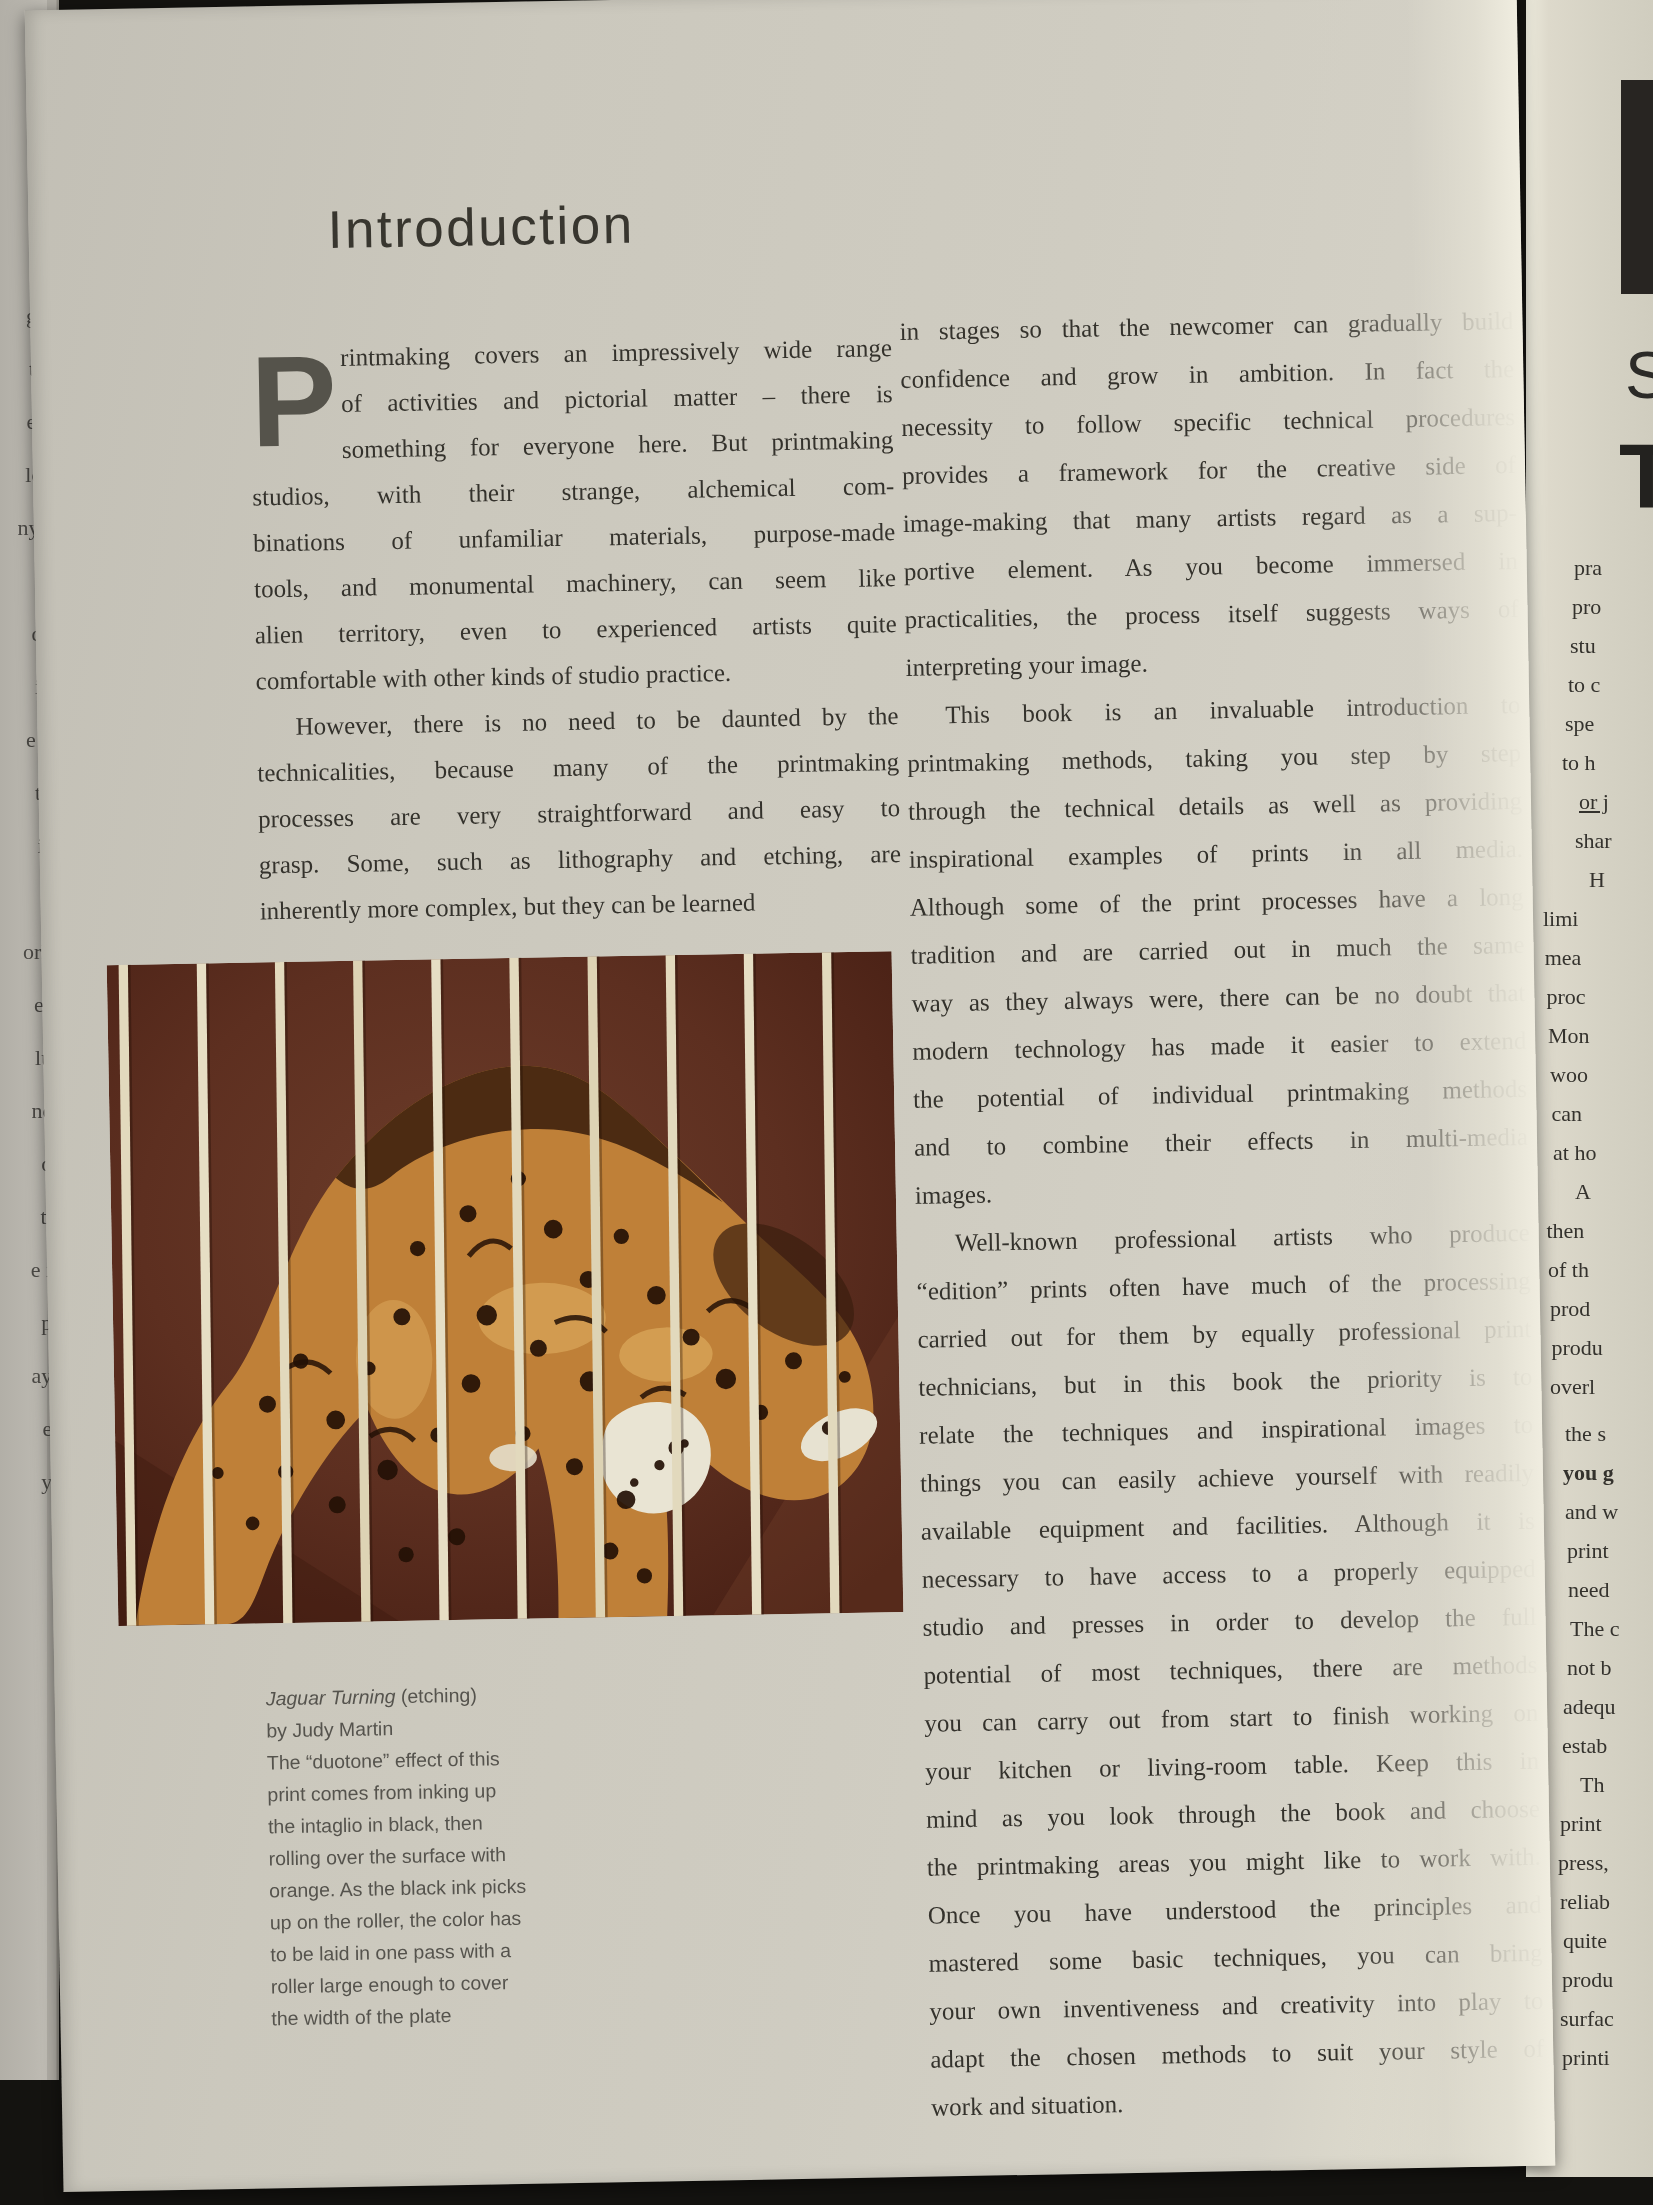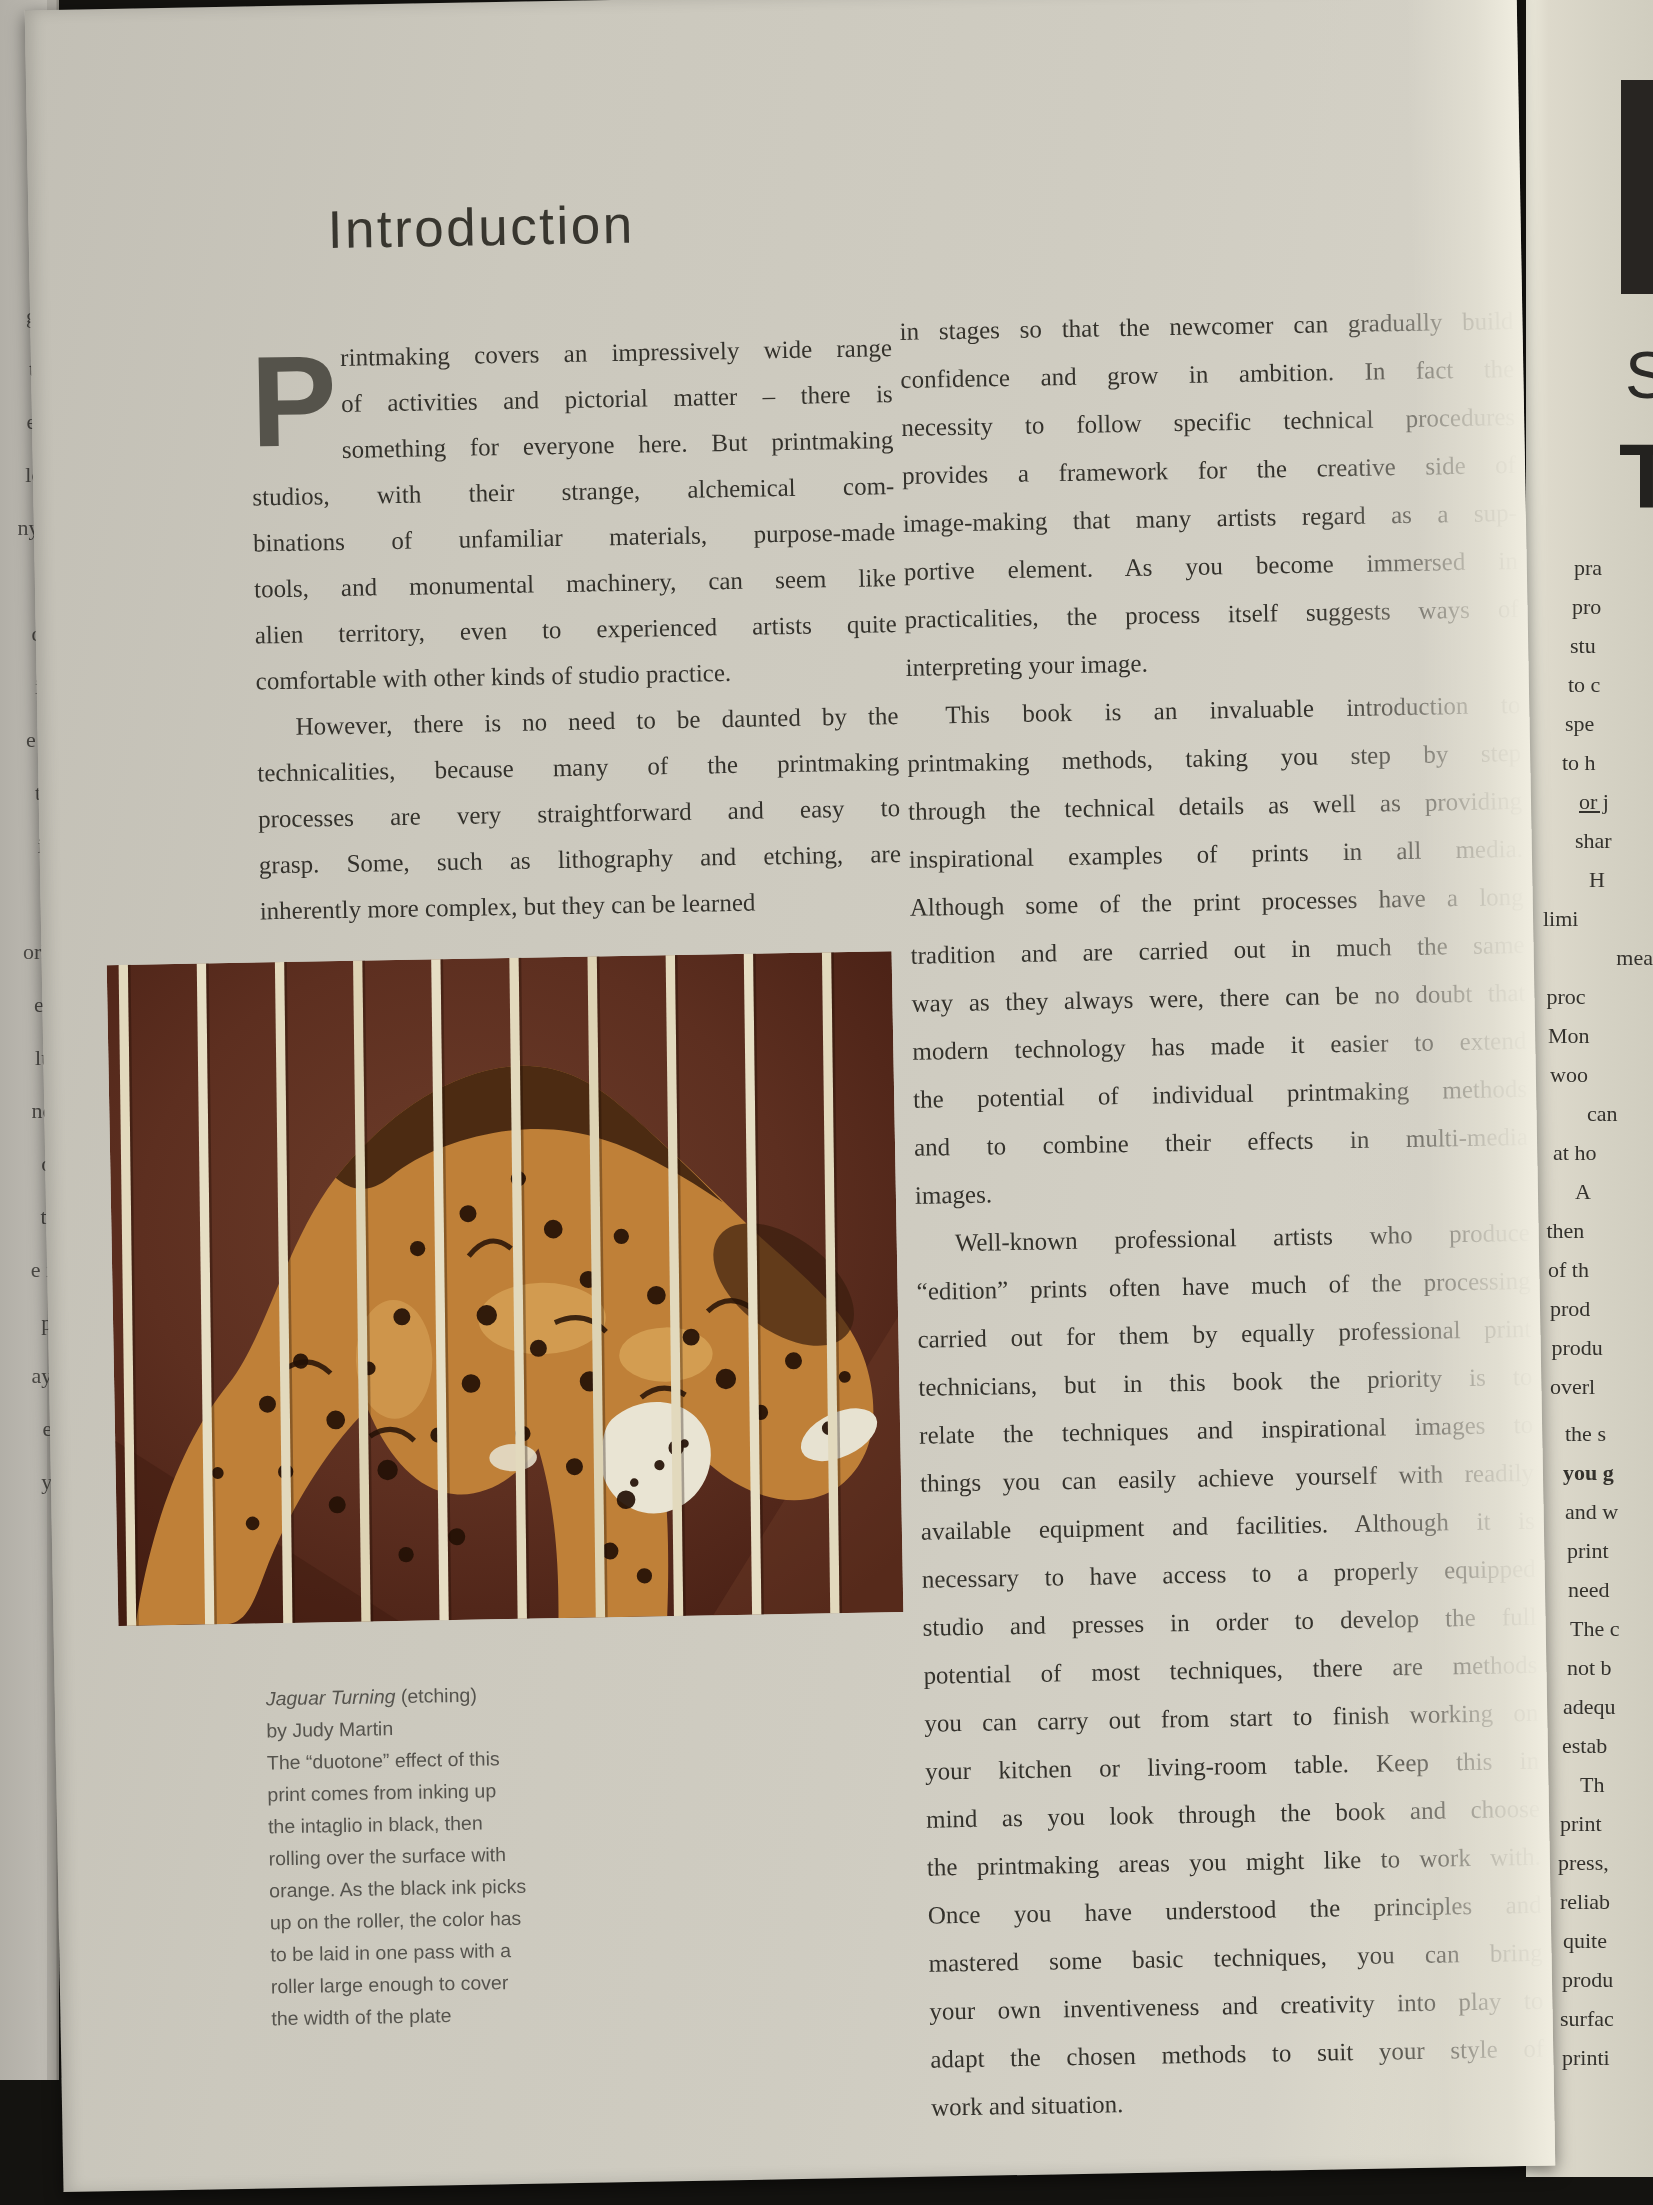--- a/index.html
+++ b/index.html
@@ -114,25 +114,25 @@
       <div class="ffrag-line" style="padding-left: 48px;">pra</div>
       <div class="ffrag-line" style="padding-left: 46px;">pro</div>
       <div class="ffrag-line" style="padding-left: 44px;">stu</div>
       <div class="ffrag-line" style="padding-left: 42px;">to c</div>
       <div class="ffrag-line" style="padding-left: 39px;">spe</div>
       <div class="ffrag-line" style="padding-left: 36px;">to h</div>
       <div class="ffrag-line" style="padding-left: 53px; text-decoration: underline;">or j</div>
       <div class="ffrag-line" style="padding-left: 49px;">shar</div>
       <div class="ffrag-line" style="padding-left: 63px;">H</div>
       <div class="ffrag-line" style="padding-left: 17px;">limi</div>
-      <div class="ffrag-line" style="padding-left: 18.7px; text-align: right;">mea</div>
+      <div class="ffrag-line" style="padding-left: 18.7px;">mea</div>
       <div class="ffrag-line" style="padding-left: 20.4px;">proc</div>
       <div class="ffrag-line" style="padding-left: 22px;">Mon</div>
       <div class="ffrag-line" style="padding-left: 24px;">woo</div>
-      <div class="ffrag-line" style="padding-left: 25.5px; text-align: center;">can</div>
+      <div class="ffrag-line" style="padding-left: 25.5px;">can</div>
       <div class="ffrag-line" style="padding-left: 27px;">at ho</div>
       <div class="ffrag-line" style="padding-left: 49px;">A</div>
       <div class="ffrag-line" style="padding-left: 20.4px;">then</div>
       <div class="ffrag-line" style="padding-left: 22px;">of th</div>
       <div class="ffrag-line" style="padding-left: 24px;">prod</div>
       <div class="ffrag-line" style="padding-left: 25.5px;">produ</div>
       <div class="ffrag-line" style="padding-left: 24px;">overl</div>
       <div class="ffrag-line" style="padding-left: 39px; margin-top: 8px;">the s</div>
       <div class="ffrag-line" style="padding-left: 37px; font-weight: bold;">you g</div>
       <div class="ffrag-line" style="padding-left: 39px;">and w</div>

